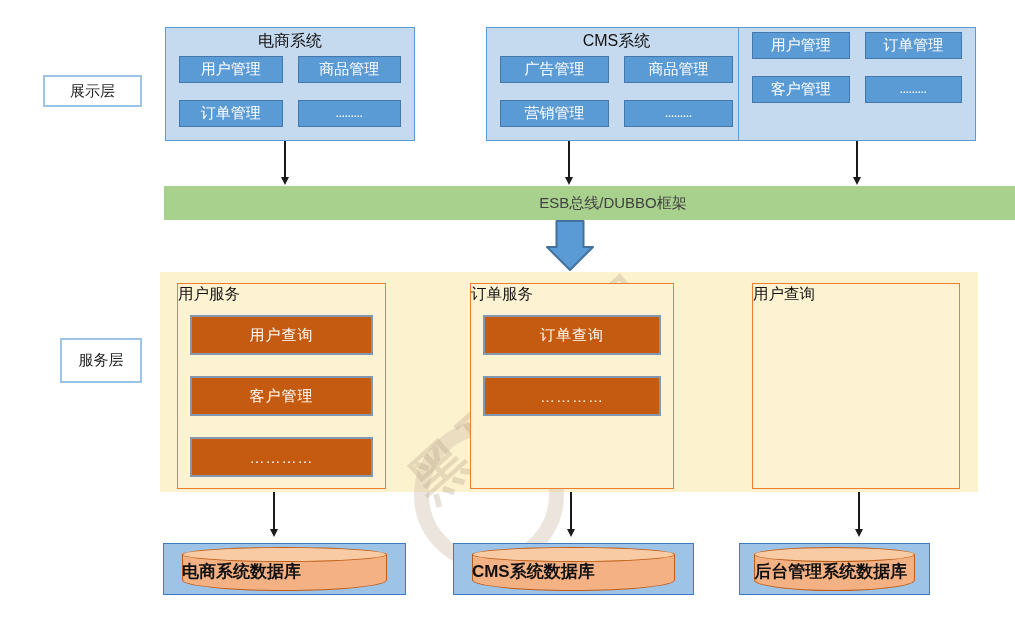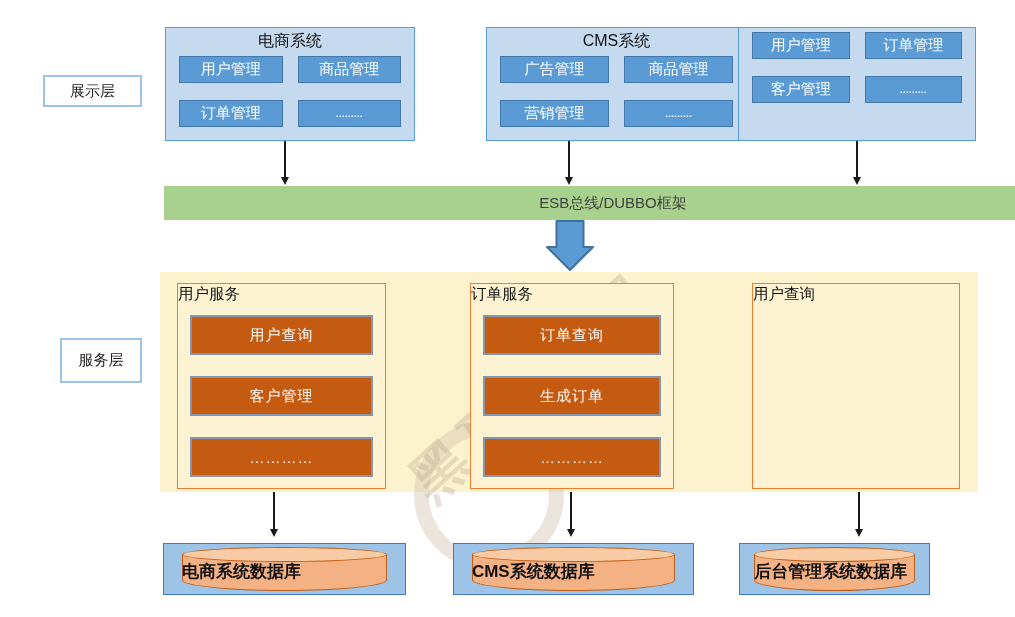--- a/index.html
+++ b/index.html
@@ -193,21 +193,20 @@
     <div class="svc-items">
       <div class="svc-item">用户查询</div>
       <div class="svc-item">客户管理</div>
       <div class="svc-item">…………</div>
     </div>
   </div>
   <div class="svc-box" id="svc-1">
     <div class="svc-title">订单服务</div>
     <div class="svc-items">
       <div class="svc-item">订单查询</div>
-      <div class="svc-item">生成订单</div>
       <div class="svc-item">…………</div>
     </div>
   </div>
   <div class="svc-box" id="svc-2">
     <div class="svc-title">用户查询</div>
     <div class="svc-items"></div>
   </div>
 
   <div class="arrow-v" id="arr-bot-0">
       <div class="arrow-line"></div>

